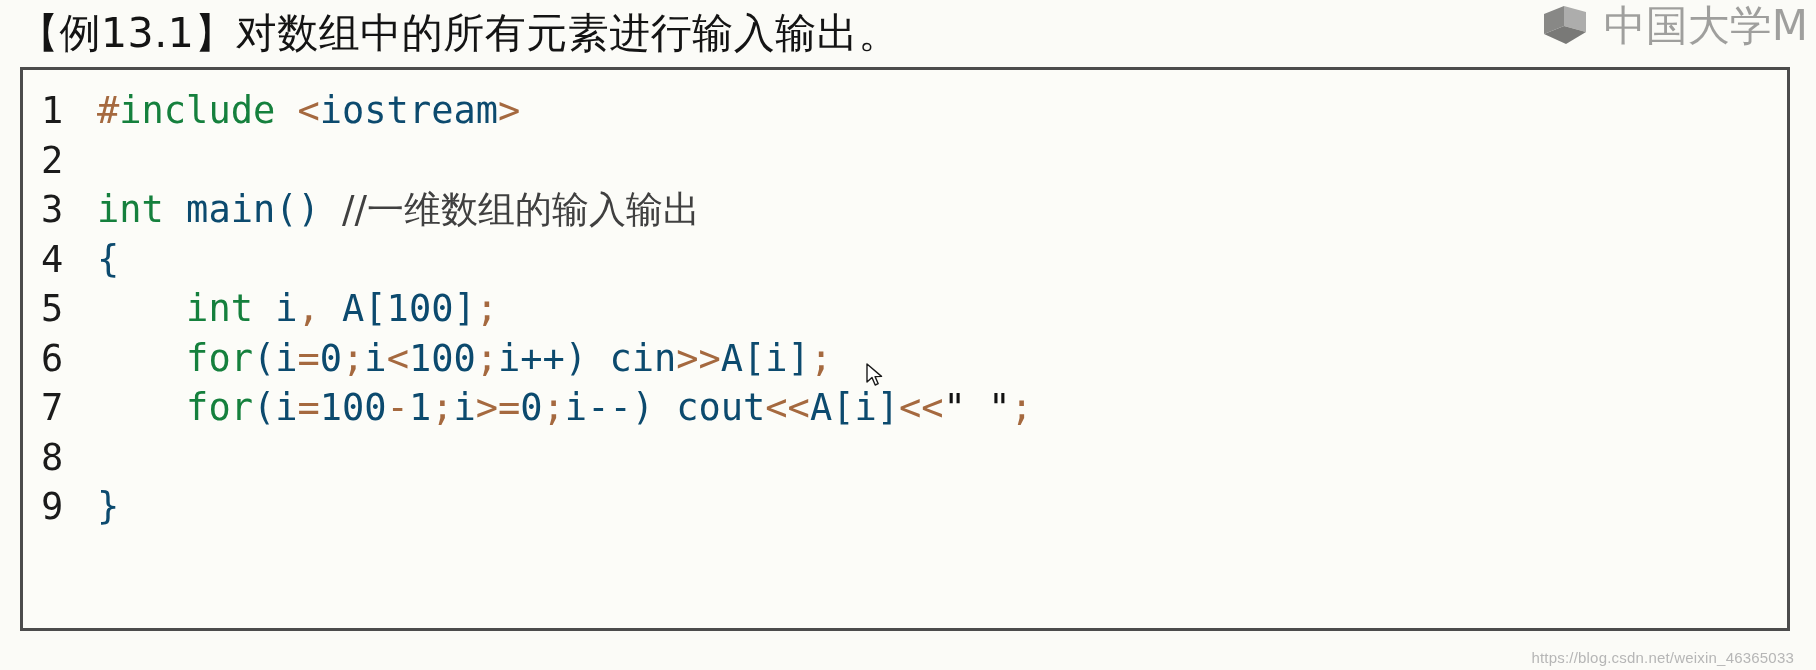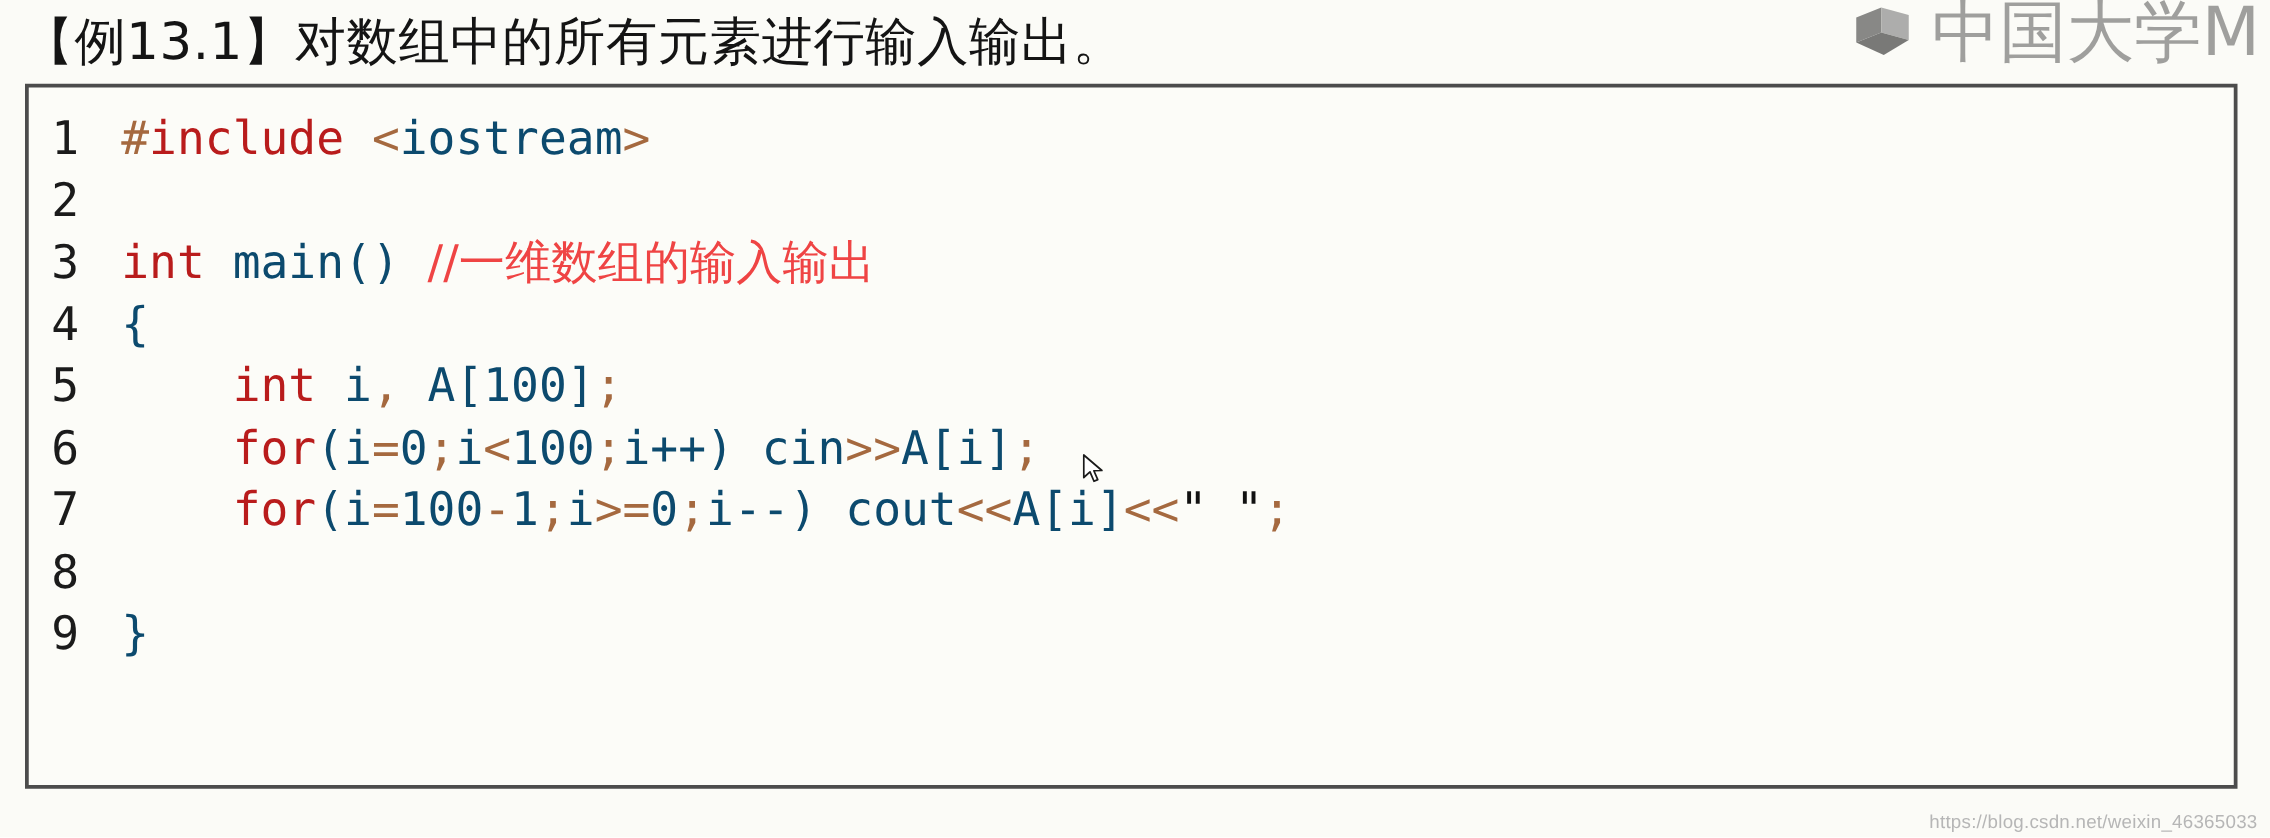--- a/index.html
+++ b/index.html
@@ -55,21 +55,21 @@
     gap: 8px;
     opacity: 0.55;
   }
   #logo-mark {
     width: 54px;
     height: 44px;
     position: relative;
   }
   #logo-text {
     font-family: "DejaVu Sans", "Liberation Sans", sans-serif;
-    font-size: 54px;
+    font-size: 42px;
     color: #1d1d1d;
     opacity: 0.75;
     white-space: nowrap;
     line-height: 1;
   }
 
   
   #code-box {
     position: absolute;
     left: 20px;
@@ -100,41 +100,41 @@
     font-family: "DejaVu Sans Mono", "Liberation Mono", monospace;
     font-size: 37px;
     text-align: left;
   }
   .code-text {
     color: #111111;
     font-family: "DejaVu Sans Mono", "Liberation Mono", monospace;
     font-size: 37px;
     white-space: pre;
   }
-  .tok-kw    { color: #b91c1c; }
+  .tok-kw    { color: #15803d; }
   .tok-op    { color: #a5693f; }
   .tok-pre   { color: #a5693f; }
   .tok-plain { color: #0c4a6e; }
-  .tok-cmt   { color: #ef4444; font-family: "DejaVu Sans", "Liberation Sans", sans-serif; }
+  .tok-cmt   { color: #404040; font-family: "DejaVu Sans", "Liberation Sans", sans-serif; }
   .tok-str   { color: #111111; }
 
   
   #cursor {
     position: absolute;
     left: 866px;
     top: 363px;
     width: 20px;
     height: 26px;
     pointer-events: none;
   }
 
   
   #blog-watermark {
     position: absolute;
-    right: 10px;
+    right: 22px;
     bottom: 4px;
     font-family: "Liberation Sans", "DejaVu Sans", sans-serif;
     font-size: 15px;
     color: #b6b6b6;
     letter-spacing: 0.2px;
     white-space: nowrap;
   }
 </style>
 </head>
 <body>

